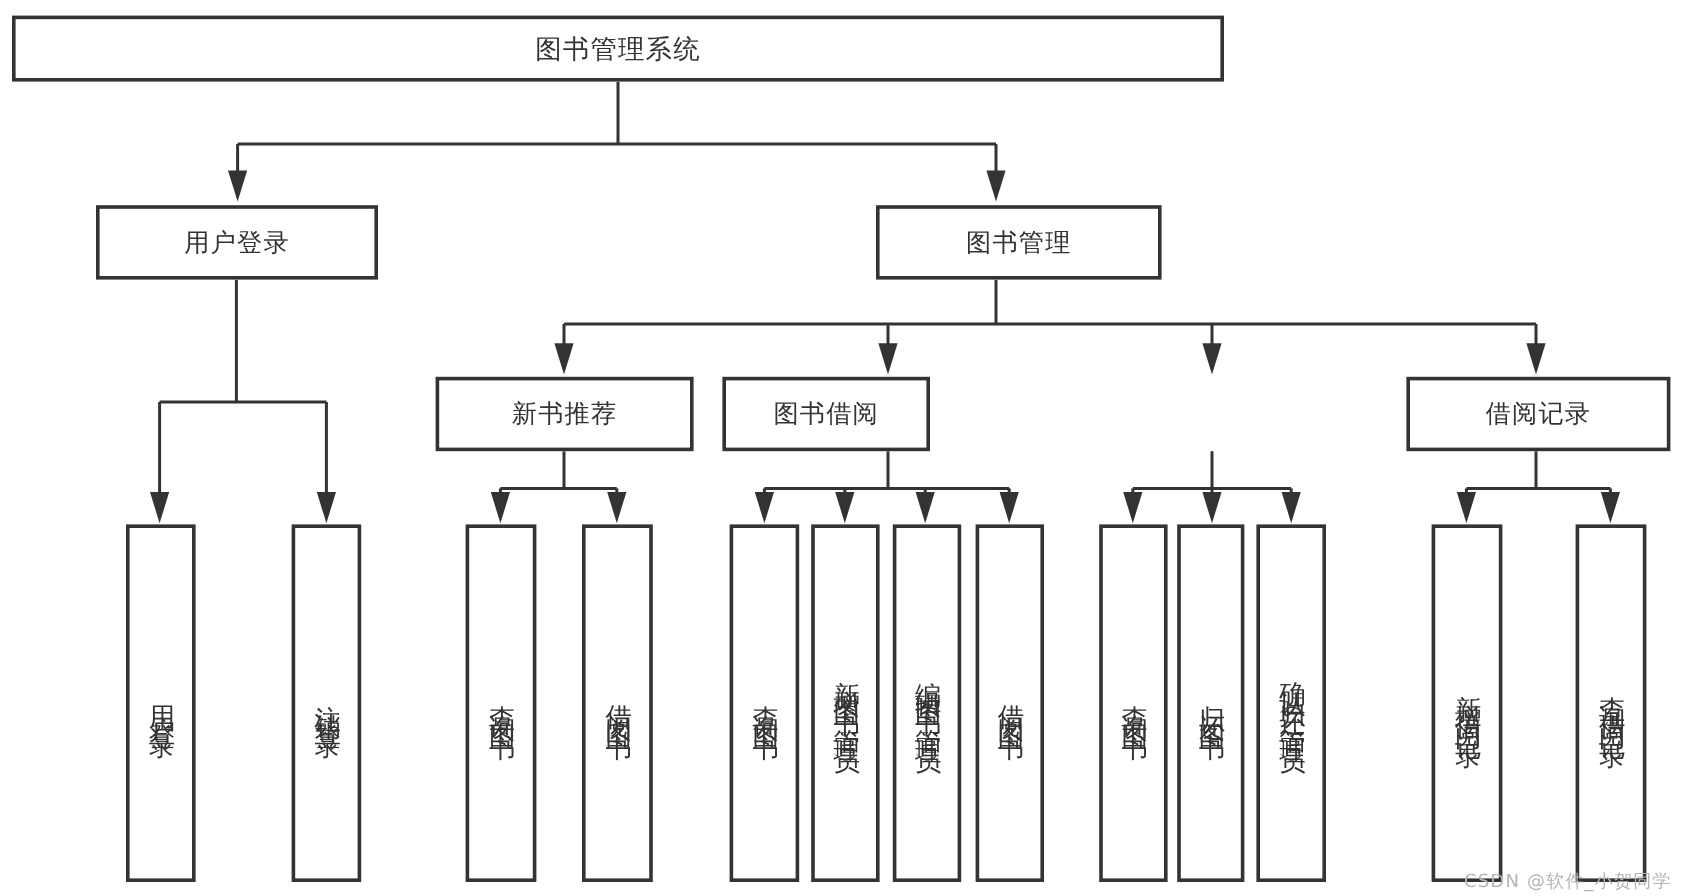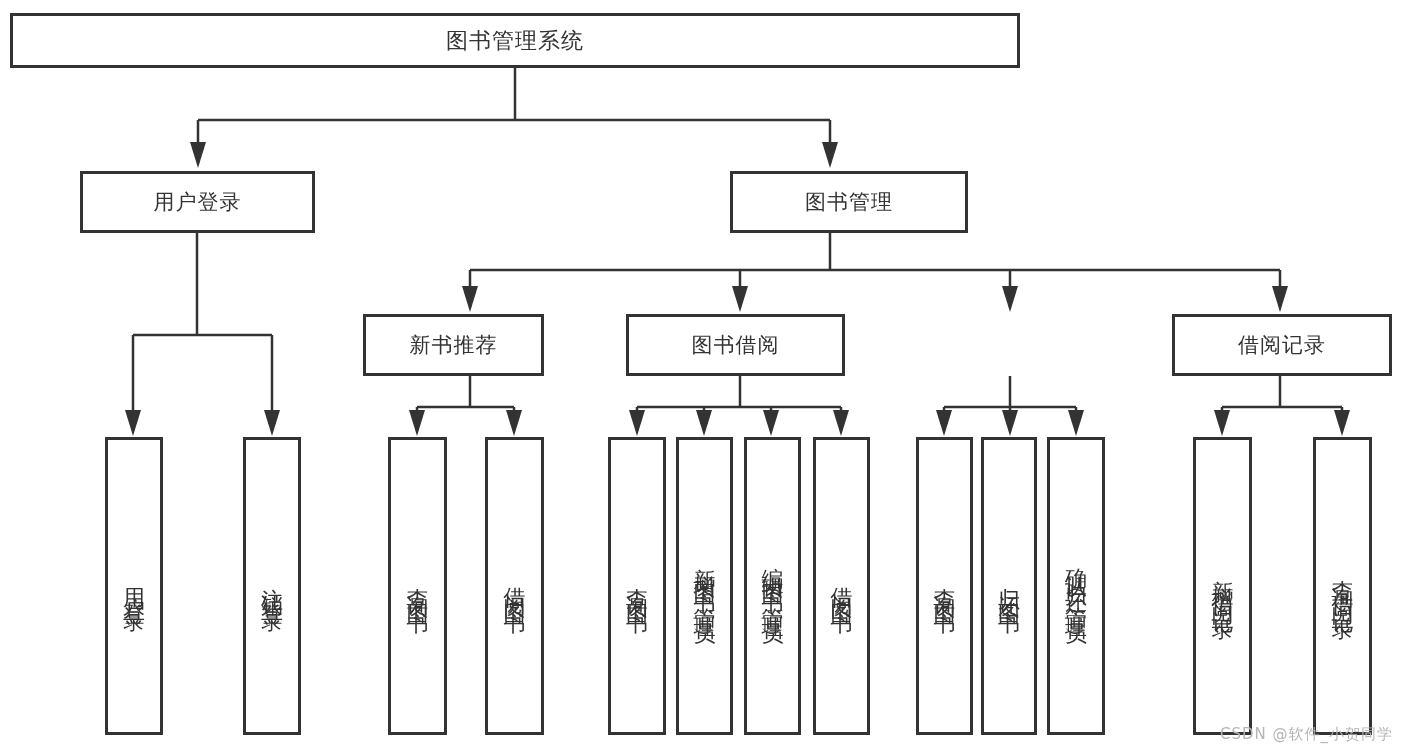--- a/index.html
+++ b/index.html
@@ -132,22 +132,22 @@
       <polygon points="1214,410 1230,410 1222,436"></polygon>
       <polygon points="1334,410 1350,410 1342,436"></polygon>
     </g>
   </svg>
 
   <div class="hbox root" style="left:10px; top:13px; width:1010px; height:55px;">图书管理系统</div>
 
   <div class="hbox" style="left:80px; top:171px; width:235px; height:62px;">用户登录</div>
   <div class="hbox" style="left:710px; top:171px; width:238px; height:62px;margin-left:20px;">图书管理</div>
 
-  <div class="hbox" style="left:363px; top:314px; width:181px; height:62px;">新书推荐</div>
-  <div class="hbox" style="left:626px; top:314px; width:219px; height:62px;">图书借阅</div>
+  <div class="hbox" style="left:363px; top:314px; width:215px; height:62px;">新书推荐</div>
+  <div class="hbox" style="left:602px; top:314px; width:173px; height:62px;">图书借阅</div>
   <div class="hbox" style="left:1172px; top:314px; width:220px; height:62px;">借阅记录</div>
 
   <div class="vbox" style="left:105px; top:437px; width:58px; height:298px;">
     <span>用户登录</span>
   </div>
   <div class="vbox" style="left:243px; top:437px; width:58px; height:298px;">
     <span>注销登录</span>
   </div>
 
   <div class="vbox" style="left:388px; top:437px; width:59px; height:298px;">

